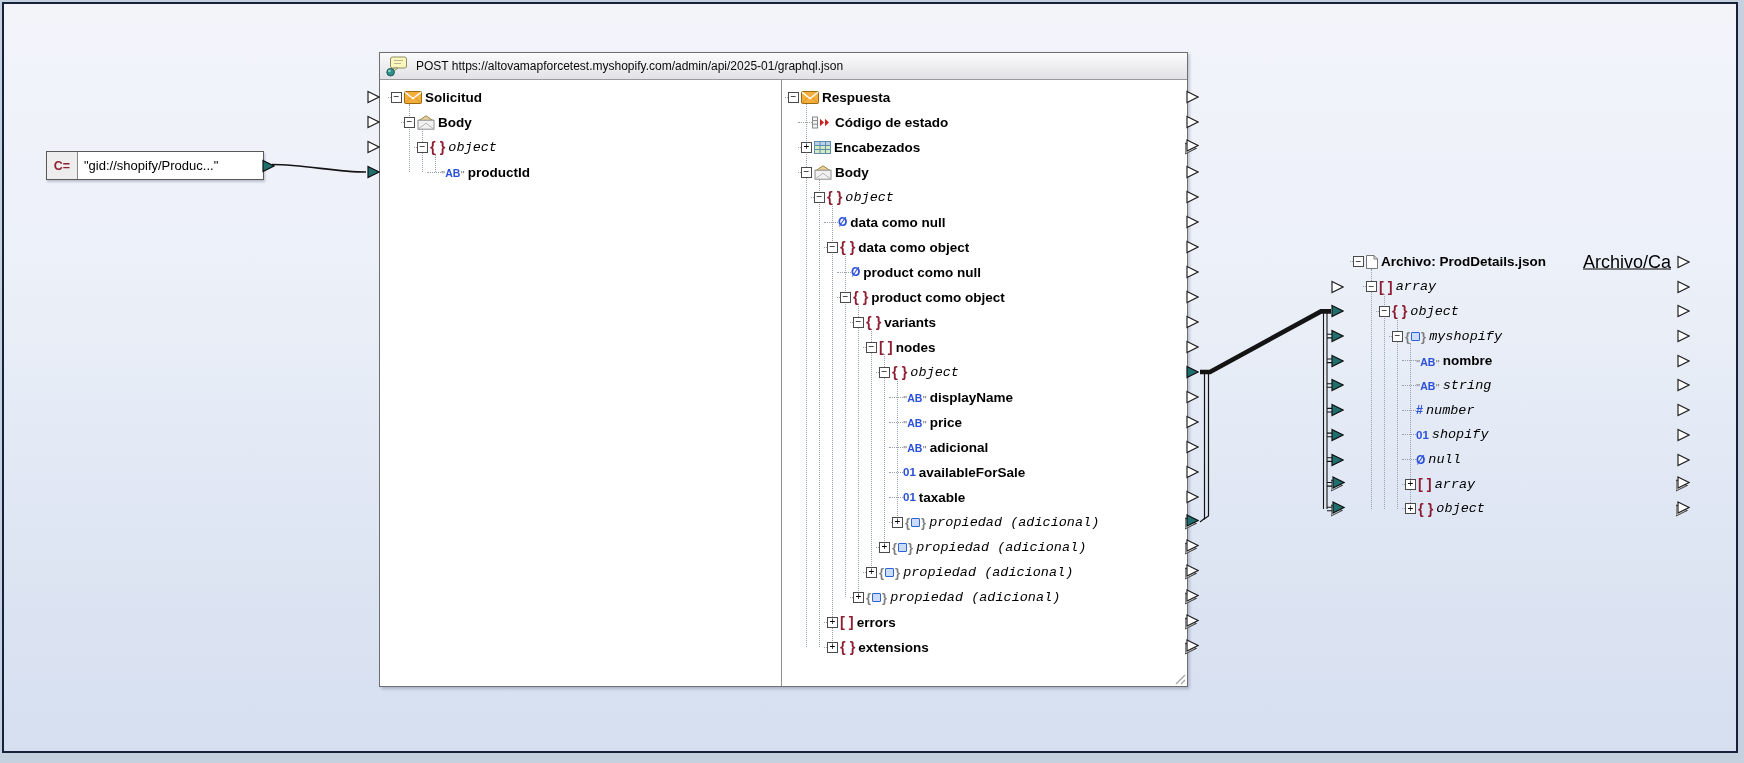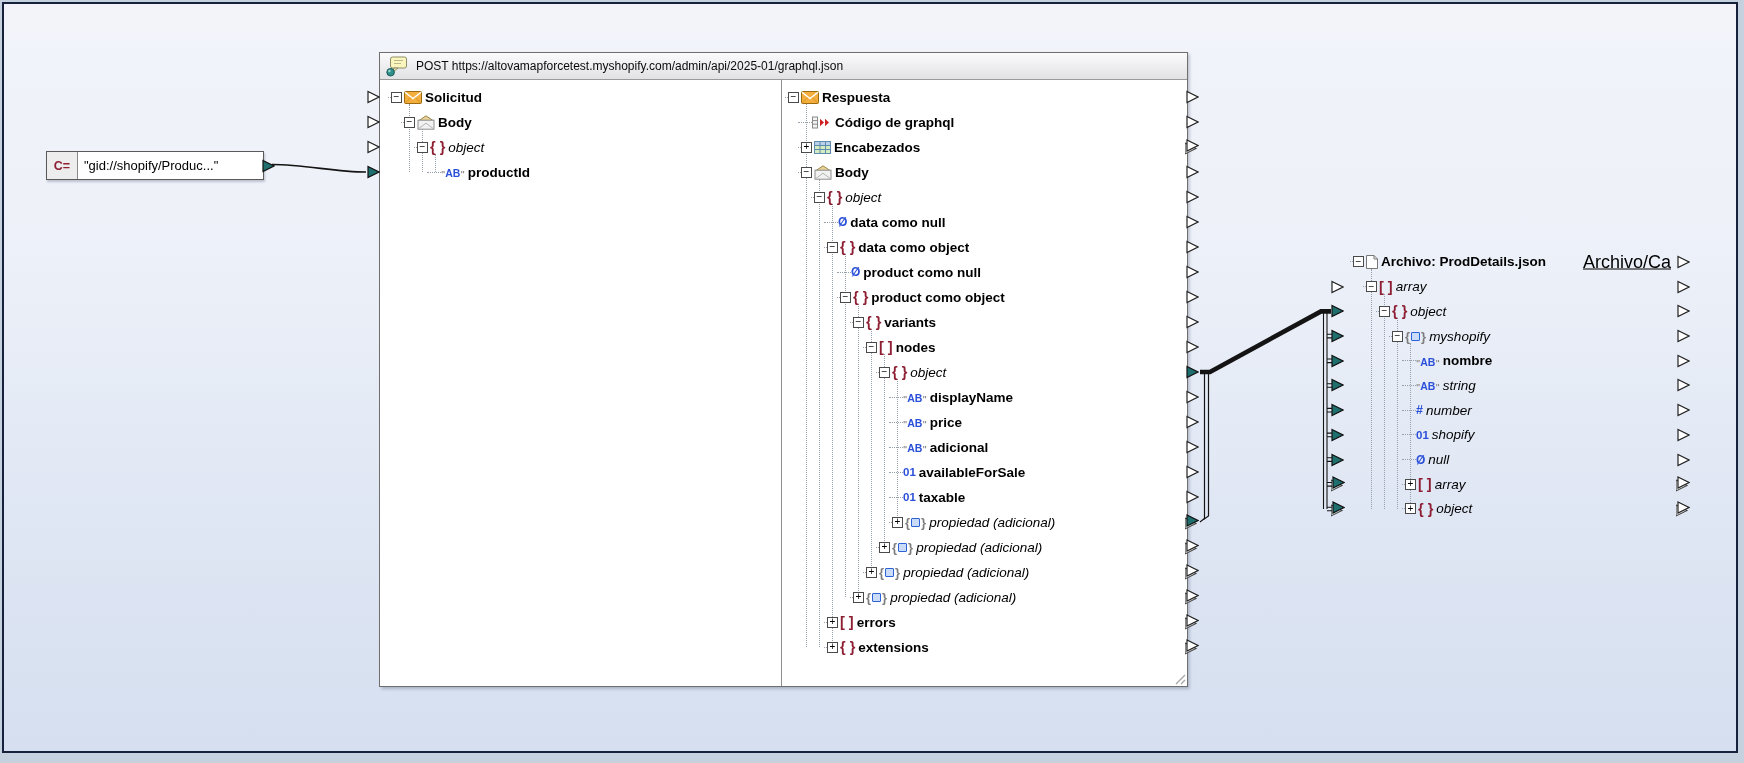--- a/index.html
+++ b/index.html
@@ -17,21 +17,21 @@
   .comp{position:absolute;border:1px solid #6f6f6f;background:#fff;box-sizing:content-box;
         box-shadow:1.5px 2px 3px rgba(40,50,80,.28);}
   .comp-header{position:relative;height:26px;border-bottom:1px solid #9a9a9a;
         background:linear-gradient(180deg,#fbfbfc,#e9e9ec 70%,#e2e2e6);
         display:flex;align-items:center;padding:0 6px;gap:5px;}
   .comp-title{font-size:12px;color:#0a0a0a;white-space:nowrap;}
   .pane{position:absolute;}
   .trow{position:absolute;left:0;right:0;display:flex;align-items:center;}
   .lbl{font-size:13.5px;color:#000;white-space:nowrap;}
   .lbl.b{font-weight:700;}
-  .lbl.i{font-style:italic;}
+  .lbl.i{font-style:italic;font-family:Liberation Mono, monospace;}
   .indent{flex:none;height:1px;}
   .stub{flex:none;height:0;border-top:1px dotted #97a0ad;}
   .ebox{flex:none;width:11px;height:11px;box-sizing:border-box;border:1px solid #4a4a4a;
         background:#fff;display:inline-flex;align-items:center;justify-content:center;
         font-size:10px;line-height:8px;color:#000;margin-right:2px;z-index:2;}
   .nico{flex:none;display:inline-flex;align-items:center;margin-right:3px;z-index:2;white-space:nowrap;}
   .ic-braces{color:var(--maroon,#8e1f33);font-weight:700;font-size:14.5px;letter-spacing:0px;}
   .ic-str .q{color:#8d8d8d;font-size:9px;font-weight:700;}
   .ic-str .ab{color:var(--icblue,#2b50d9);font-weight:700;font-size:10.5px;}
   .ic-blue{color:var(--icblue,#2b50d9);font-weight:700;font-size:11.5px;}
@@ -183,21 +183,21 @@
         <span class="stub" style="width: 14px;"></span>
         <span class="nico">
           <svg width="20" height="13" viewBox="0 0 20 13">
             <rect x="0.5" y="1" width="5" height="11" fill="#f4f4f4" stroke="#8a8a8a"></rect>
             <line x1="0.5" y1="4.6" x2="5.5" y2="4.6" stroke="#8a8a8a"></line>
             <line x1="0.5" y1="8.2" x2="5.5" y2="8.2" stroke="#8a8a8a"></line>
             <path d="M8,2.8 L12,6.5 L8,10.2 Z" fill="#cf1f1f"></path>
             <path d="M13,2.8 L17,6.5 L13,10.2 Z" fill="#cf1f1f"></path>
           </svg>
         </span>
-        <span class="lbl b">Código de graphql</span>
+        <span class="lbl b">Código de estado</span>
         <span class="arr out"><svg width="13" height="16" viewBox="0 0 13 16">
             <polygon points="1,2.5 12,8 1,13.5" fill="#fff" stroke="#222" stroke-width="1.2"></polygon>
           </svg></span>
       </div>
       <div class="trow" style="top: 54.5px; height: 25px;">
         <span class="indent" style="width: 17px;"></span>
         <span class="stub" style="width: 3px;"></span>
         <span class="ebox">+</span>
         <span class="nico">
           <svg width="17" height="13" viewBox="0 0 17 13">

